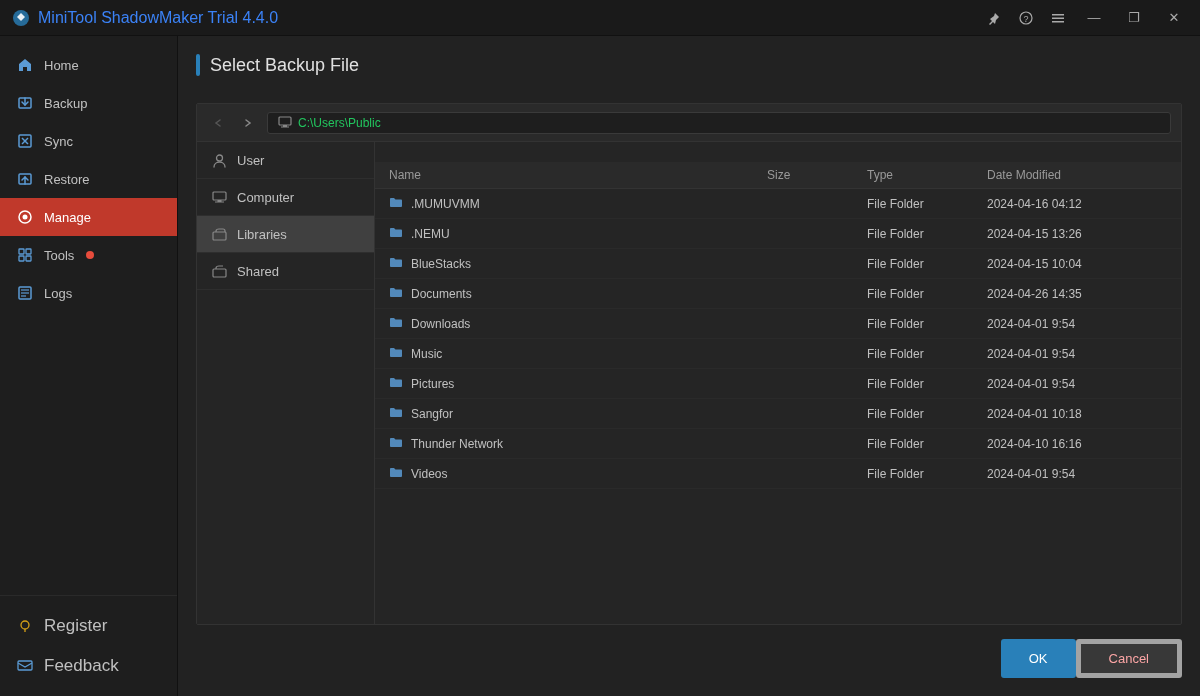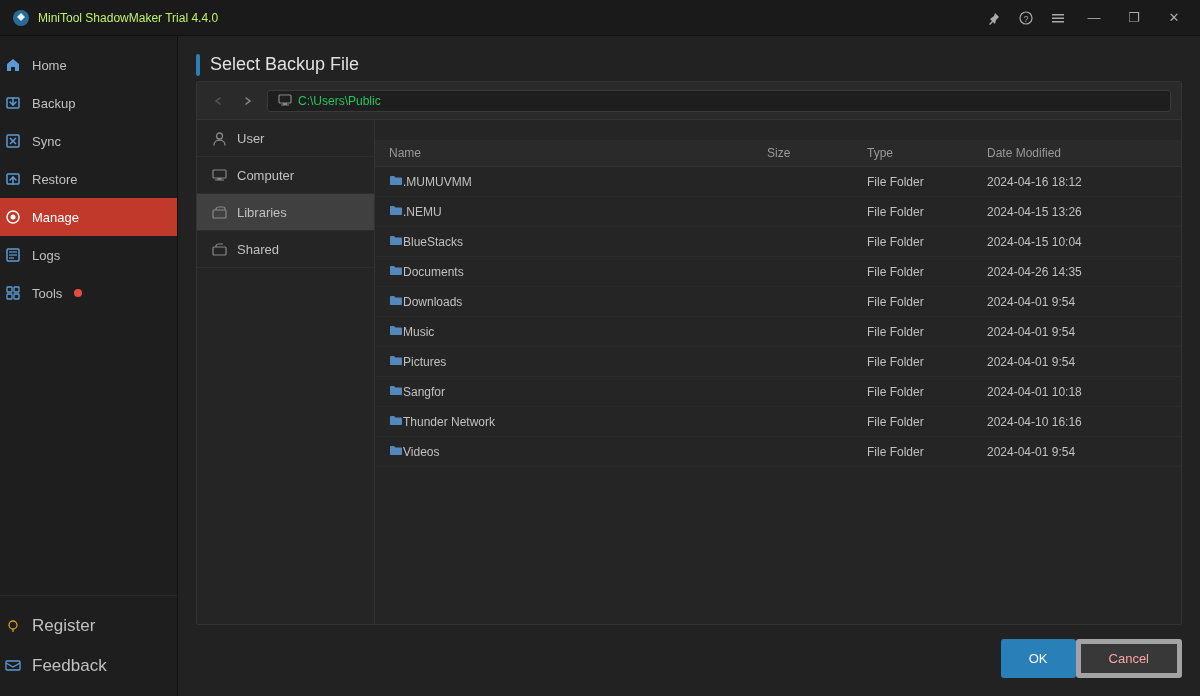--- a/index.html
+++ b/index.html
@@ -24,22 +24,22 @@
       flex-shrink: 0;
       border-bottom: 1px solid #111;
     }
     .titlebar-logo {
       width: 18px;
       height: 18px;
       margin-right: 8px;
       flex-shrink: 0;
     }
     .titlebar-title {
-      font-size: 12px;
-      color: #bef264;
+      font-size: 16px;
+      color: #3b82f6;
       flex: 1;
     }
     .titlebar-icons {
       display: flex;
       gap: 12px;
       align-items: center;
     }
     .titlebar-icon {
       color: #aaa;
       font-size: 14px;
@@ -78,21 +78,21 @@
       flex-shrink: 0;
       border-right: 1px solid #111;
     }
     .sidebar-nav {
       flex: 1;
       padding: 10px 0;
     }
     .sidebar-item {
       display: flex;
       align-items: center;
-      padding: 10px 4px;
+      padding: 10px 16px;
       cursor: pointer;
       font-size: 13px;
       color: #c0c0c0;
       border-radius: 0;
       gap: 10px;
     }
     .sidebar-item.active {
       background: #c0392b;
       color: #fff;
     }
@@ -124,21 +124,22 @@
       flex: 1;
       display: flex;
       flex-direction: column;
       background: #222;
       padding: 18px;
       overflow: hidden;
     }
 
     .page-title-bar {
       display: flex;
-      margin-bottom: 5px;
+      align-items: center;
+      margin-bottom: 27px;
       gap: 10px;
     }
     .page-title-accent {
       width: 4px;
       height: 22px;
       background: #2980b9;
       border-radius: 2px;
       flex-shrink: 0;
     }
     .page-title-text {
@@ -269,21 +270,21 @@
       padding: 7px 14px;
       border-bottom: 1px solid #2a2a2a;
       font-size: 12px;
       color: #c0c0c0;
       align-items: center;
       cursor: pointer;
     }
     .file-name {
       display: flex;
       align-items: center;
-      gap: 0;
+      gap: 8px;
     }
     .folder-icon {
       color: #7eb3d8;
       font-size: 12px;
       flex-shrink: 0;
     }
 
     
     .bottom-bar {
       display: flex;
@@ -399,40 +400,40 @@
             <circle cx="8" cy="8" r="6" fill="none" stroke="#fff" stroke-width="1.5"></circle>
             <circle cx="8" cy="8" r="2.5" fill="#fff"></circle>
           </svg>
         </div>
         <span>Manage</span>
       </div>
 
       <div class="sidebar-item">
         <div class="item-icon">
           <svg width="16" height="16" viewBox="0 0 16 16" fill="none">
+            <rect x="2" y="2" width="5" height="5" rx="0.5" fill="none" stroke="#5b9bd5" stroke-width="1.3"></rect>
+            <rect x="9" y="2" width="5" height="5" rx="0.5" fill="none" stroke="#5b9bd5" stroke-width="1.3"></rect>
+            <rect x="2" y="9" width="5" height="5" rx="0.5" fill="none" stroke="#5b9bd5" stroke-width="1.3"></rect>
+            <rect x="9" y="9" width="5" height="5" rx="0.5" fill="none" stroke="#5b9bd5" stroke-width="1.3"></rect>
+          </svg>
+        </div>
+        <span>Tools</span>
+        <div class="tools-dot"></div>
+      </div>
+
+      <div class="sidebar-item">
+        <div class="item-icon">
+          <svg width="16" height="16" viewBox="0 0 16 16" fill="none">
             <rect x="2" y="2" width="12" height="12" rx="1" fill="none" stroke="#5b9bd5" stroke-width="1.5"></rect>
             <line x1="4" y1="5" x2="12" y2="5" stroke="#5b9bd5" stroke-width="1.2"></line>
             <line x1="4" y1="8" x2="12" y2="8" stroke="#5b9bd5" stroke-width="1.2"></line>
             <line x1="4" y1="11" x2="9" y2="11" stroke="#5b9bd5" stroke-width="1.2"></line>
           </svg>
         </div>
         <span>Logs</span>
-      </div>
-
-      <div class="sidebar-item">
-        <div class="item-icon">
-          <svg width="16" height="16" viewBox="0 0 16 16" fill="none">
-            <rect x="2" y="2" width="5" height="5" rx="0.5" fill="none" stroke="#5b9bd5" stroke-width="1.3"></rect>
-            <rect x="9" y="2" width="5" height="5" rx="0.5" fill="none" stroke="#5b9bd5" stroke-width="1.3"></rect>
-            <rect x="2" y="9" width="5" height="5" rx="0.5" fill="none" stroke="#5b9bd5" stroke-width="1.3"></rect>
-            <rect x="9" y="9" width="5" height="5" rx="0.5" fill="none" stroke="#5b9bd5" stroke-width="1.3"></rect>
-          </svg>
-        </div>
-        <span>Tools</span>
-        <div class="tools-dot"></div>
       </div>
 
     </div>
 
     <div class="sidebar-bottom">
       <div class="sidebar-item">
         <div class="item-icon">
           <svg width="16" height="16" viewBox="0 0 16 16" fill="none">
             <circle cx="8" cy="7" r="4" fill="none" stroke="#d4a017" stroke-width="1.3"></circle>
             <line x1="8" y1="11" x2="8" y2="14" stroke="#d4a017" stroke-width="1.3"></line>
@@ -544,21 +545,21 @@
       <div class="file-name">
         <span class="folder-icon">
           <svg width="14" height="12" viewBox="0 0 14 12" fill="none">
             <path d="M1 3C1 2.5 1.5 2 2 2H5L6.5 3.5H12C12.5 3.5 13 4 13 4.5V10C13 10.5 12.5 11 12 11H2C1.5 11 1 10.5 1 10V3Z" fill="#5b9bd5" opacity="0.85"></path>
           </svg>
         </span>
         <span>.MUMUVMM</span>
       </div>
       <span></span>
       <span>File Folder</span>
-      <span>2024-04-16 18:12</span>
+      <span>2024-04-16 04:12</span>
       <span></span>
     </div>
               <div class="file-row">
       <div class="file-name">
         <span class="folder-icon">
           <svg width="14" height="12" viewBox="0 0 14 12" fill="none">
             <path d="M1 3C1 2.5 1.5 2 2 2H5L6.5 3.5H12C12.5 3.5 13 4 13 4.5V10C13 10.5 12.5 11 12 11H2C1.5 11 1 10.5 1 10V3Z" fill="#5b9bd5" opacity="0.85"></path>
           </svg>
         </span>
         <span>.NEMU</span>

